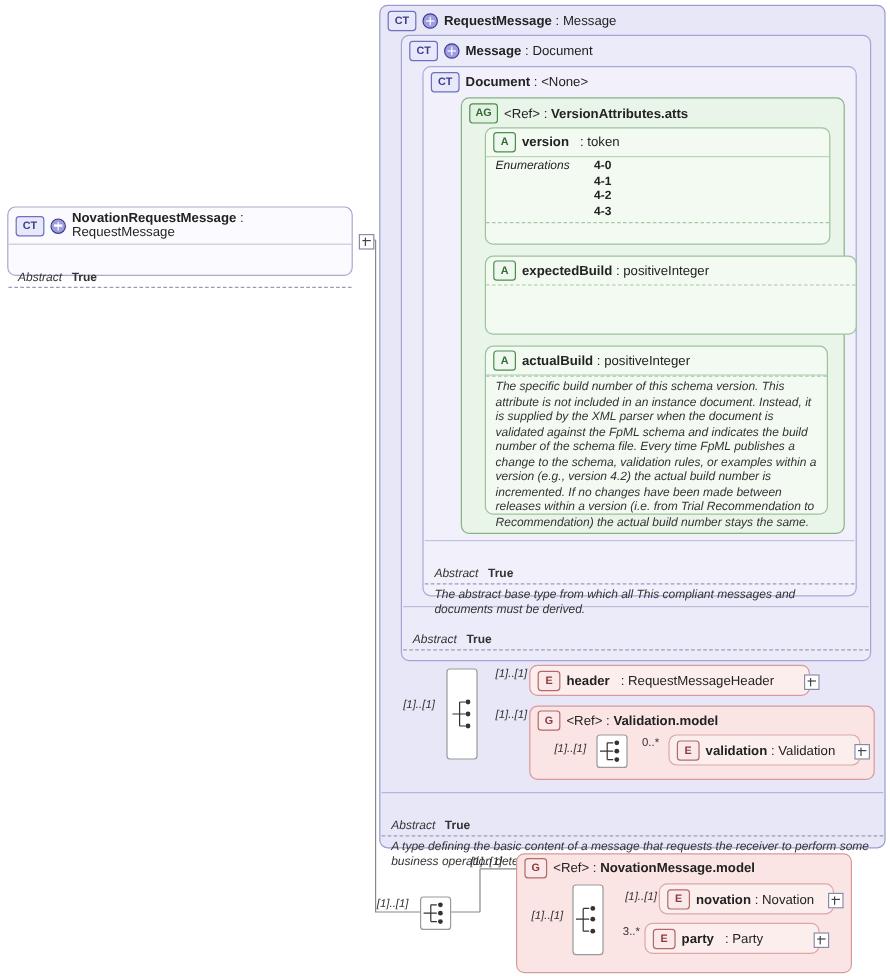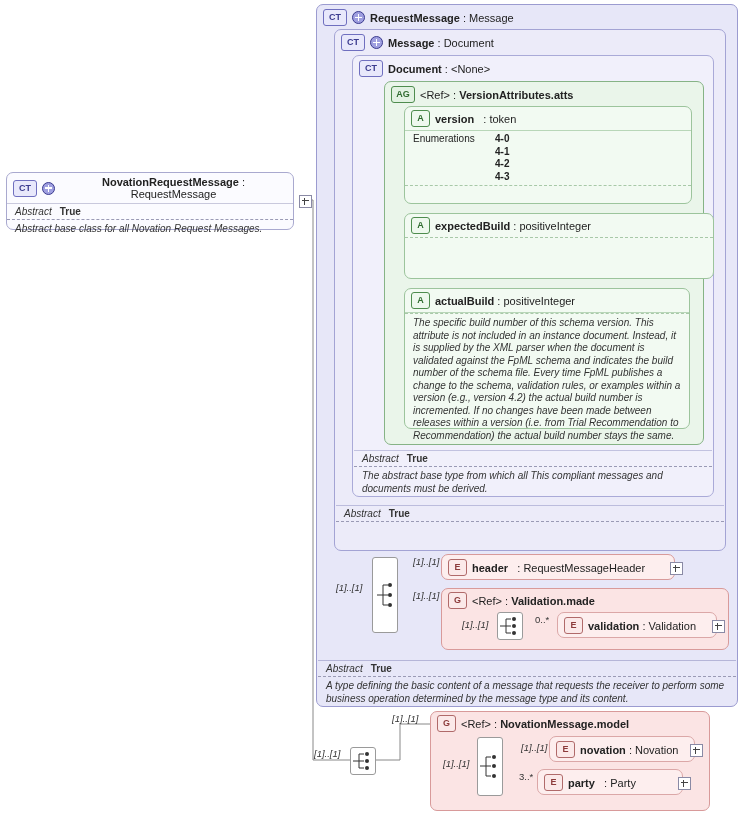--- a/index.html
+++ b/index.html
@@ -17,21 +17,21 @@
   
   .box{
     position:absolute;
     box-sizing:border-box;
     border-radius:7px;
   }
   .hdr{
     display:flex;align-items:center;gap:5px;
     padding:3px 6px;
   }
-  .ttl{font-size:11px;text-align:center;}
+  .ttl{font-size:11px;}
   .ttl b{font-weight:bold;}
 
   
   .badge{
     display:inline-flex;align-items:center;justify-content:center;
     width:22px;height:15px;border-radius:3px;
     font-size:9px;font-weight:bold;line-height:1;
     border:1px solid #666;background:#fff;
     flex:0 0 auto;
   }
@@ -56,21 +56,21 @@
   .purple3{background:#f1f0fb;border:1px solid #aaaad8;}
   .green{background:#eaf5ea;border:1px solid #86b386;}
   .greenlight{background:#f2faf2;border:1px solid #9cc49c;}
   .pink{background:#fbe4e4;border:1px solid #d89a9a;}
   .pinklight{background:#fdeeee;border:1px solid #dba7a7;}
   .white{background:#ffffff;border:1px solid #cfcfe0;}
 
   .dashed-split{border-top:1px dashed #9a9ab5;}
   .sep{border-top:1px solid #c9c9dd;}
 
-  .kv{display:flex;gap:8px;padding:2px 8px;font-size:10px;}
+  .kv{display:flex;gap:8px;padding:2px 8px;font-size:10px;margin-top:20px;}
   .kv .k{font-style:italic;color:#333;}
   .kv .v{font-weight:bold;color:#333;}
   .desc{
     padding:3px 8px 5px 8px;font-size:10px;font-style:italic;color:#333;line-height:1.25;
   }
 
   
   .comp{
     position:absolute;background:#ffffff;border:1px solid #9a9a9a;border-radius:3px;
   }
@@ -82,21 +82,21 @@
   .occ{font-size:9.5px;color:#333;position:absolute;}
 
   .expander{
     position:absolute;width:11px;height:11px;border:1px solid #8a8aa5;background:#fff;
   }
   .expander:before,.expander:after{content:"";position:absolute;background:#444;}
   .expander:before{left:2px;right:2px;top:4px;height:1px;}
   .expander:after{top:2px;bottom:2px;left:4px;width:1px;}
 
   .enum-tbl{font-size:10px;padding:2px 8px;display:flex;gap:10px;}
-  .enum-tbl .k{width:72px;flex:0 0 auto;}
+  .enum-tbl .k{font-style:italic;width:72px;flex:0 0 auto;}
   .enum-tbl .vals div{font-weight:bold;line-height:1.25;}
 </style>
 </head>
 <body>
 
 <svg id="wires">
 
   <path d="M300 200 H313" stroke="#888" fill="none" stroke-width="1"></path>
 
   <path d="M330 200 V594" stroke="#888" fill="none" stroke-width="1"></path>
@@ -139,21 +139,20 @@
       <span> : </span>
       <span>RequestMessage</span>
     </span>
   </div>
   <div class="sep"></div>
   <div class="kv">
     <span class="k">Abstract</span>
     <span class="v">True</span>
   </div>
   <div class="dashed-split"></div>
-  <div class="desc">Abstract base class for all Novation Request Messages.</div>
 </div>
 <div class="expander" style="left:299px;top:195px;"></div>
 
 <div class="box purple" style="left:316px;top:4px;width:422px;height:703px;">
   <div class="hdr" style="padding-top:4px;">
     <span class="badge ct">CT</span>
     <span class="plusdot"></span>
     <span class="ttl">
       <b>RequestMessage</b>
       <span> : </span>
@@ -298,21 +297,21 @@
 </div>
 <div class="expander" style="left:670px;top:562px;"></div>
 
 <span class="mult" style="left:413px;top:590px;">[1]..[1]</span>
 <div class="box pink" style="left:441px;top:588px;width:288px;height:62px;">
   <div class="hdr" style="padding-top:3px;">
     <span class="badge g">G</span>
     <span class="ttl">
       <span>&lt;Ref&gt;</span>
       <span> : </span>
-      <b>Validation.made</b>
+      <b>Validation.model</b>
     </span>
   </div>
 </div>
 <span class="mult" style="left:462px;top:619px;">[1]..[1]</span>
 <div class="comp" style="left:497px;top:612px;width:24px;height:26px;">
   <svg width="24" height="26" viewBox="0 0 24 26">
     <line x1="2" y1="13" x2="8" y2="13" stroke="#333" stroke-width="1"></line>
     <line x1="8" y1="6" x2="8" y2="20" stroke="#333" stroke-width="1"></line>
     <line x1="8" y1="6" x2="13" y2="6" stroke="#333" stroke-width="1"></line>
     <line x1="8" y1="13" x2="13" y2="13" stroke="#333" stroke-width="1"></line>

